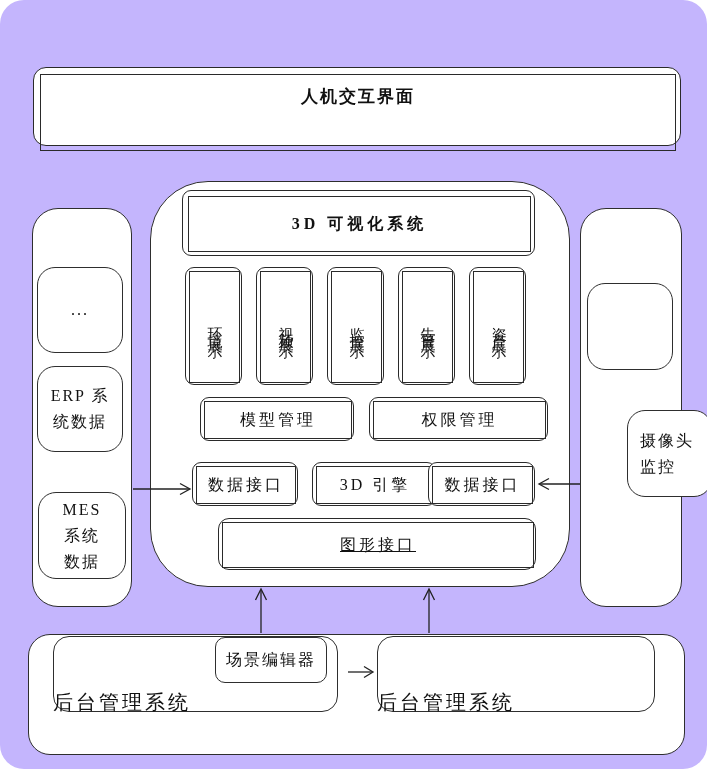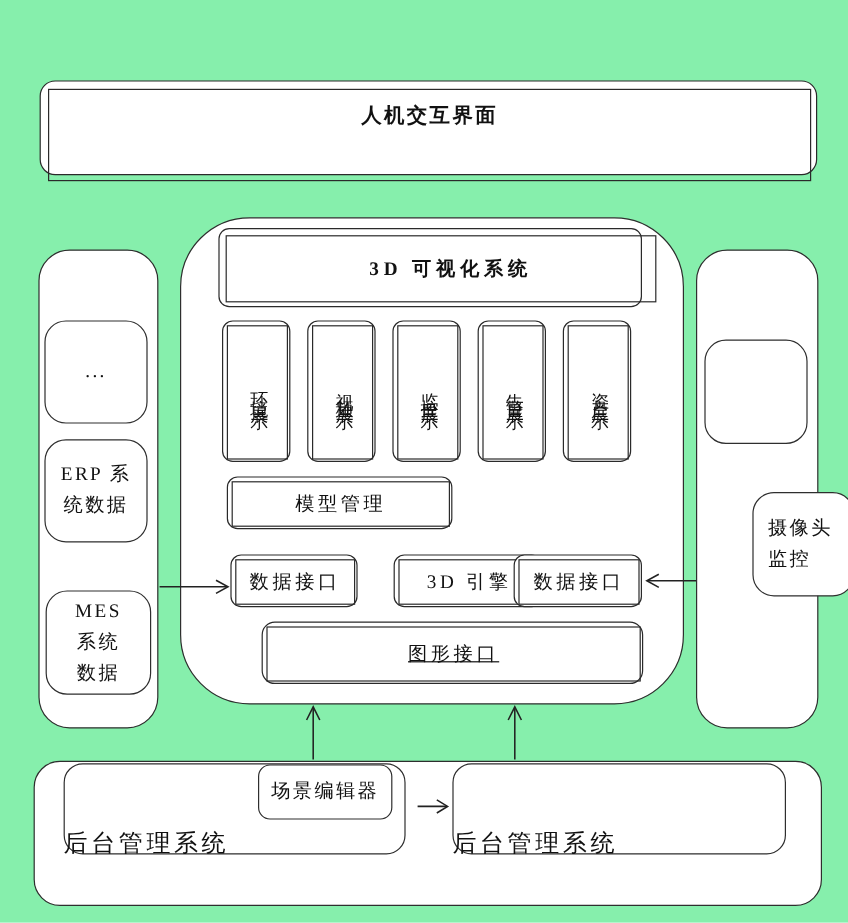--- a/index.html
+++ b/index.html
@@ -1,19 +1,19 @@
 <!DOCTYPE html>
 <html><head>
 <meta charset="utf-8">
 <style>
   html,body { margin:0; padding:0; background:#fff; }
   .canvas {
-    position:relative; width:707px; height:769px; background:#86efac;
+    position:relative; width:707px; height:769px; background:#c4b5fd;
     font-family:"Liberation Serif","DejaVu Serif",serif;
-    color:#111; overflow:hidden;
+    color:#111; overflow:hidden;border-radius:24px;
   }
   .abs { position:absolute; box-sizing:border-box; }
   
   .rrect { border:1.4px solid #2e2e2e; background:#fff; }
   
   .dbl { border:1.6px solid #2a2a2a; border-radius:9px; background:#fff; padding:3px; }
   .dbl .in {
     border:1px solid #2a2a2a; width:100%; height:100%;
     display:flex; align-items:center; justify-content:center;
     font-size:16px; letter-spacing:3px; white-space:nowrap;
@@ -35,47 +35,50 @@
 
 <div class="canvas">
 
   <div class="abs dbl" style="left:33px; top:67px; width:648px; height:79px; border-radius:13px; padding:6px;">
     <div class="in" style="align-items:flex-start; padding-top:10px; font-weight:bold; font-size:17px; letter-spacing:2px;">人机交互界面</div>
   </div>
 
   <div class="abs rrect" style="left:150px; top:181px; width:420px; height:406px; border-radius:58px;"></div>
 
   <div class="abs dbl" style="left:182px; top:190px; width:353px; height:66px; padding:5px;">
-    <div class="in" style="font-weight:bold; letter-spacing:4px;padding-left:16px;">3D 可视化系统</div>
+    <div class="in" style="font-weight:bold; letter-spacing:4px;">3D 可视化系统</div>
   </div>
 
   <div class="abs dbl vcell" style="left:185px; top:267px; width:57px; height:118px;">
     <div class="in">环境展示</div>
   </div>
   <div class="abs dbl vcell" style="left:256px; top:267px; width:57px; height:118px;">
     <div class="in">视频展示</div>
   </div>
   <div class="abs dbl vcell" style="left:327px; top:267px; width:57px; height:118px;">
     <div class="in">监控展示</div>
   </div>
   <div class="abs dbl vcell" style="left:398px; top:267px; width:57px; height:118px;">
     <div class="in">告警展示</div>
   </div>
   <div class="abs dbl vcell" style="left:469px; top:267px; width:57px; height:118px;">
     <div class="in">资产展示</div>
   </div>
 
-  <div class="abs dbl" style="left:189px; top:397px; width:188px; height:44px;font-family:Liberation Mono, monospace;">
+  <div class="abs dbl" style="left:200px; top:397px; width:154px; height:44px;font-family:Liberation Mono, monospace;">
     <div class="in">模型管理</div>
+  </div>
+  <div class="abs dbl" style="left:369px; top:397px; width:179px; height:44px;">
+    <div class="in">权限管理</div>
   </div>
 
   <div class="abs dbl" style="left:192px; top:462px; width:106px; height:44px;">
     <div class="in">数据接口</div>
   </div>
-  <div class="abs dbl" style="left:312px; top:462px; width:124px; height:44px;margin-left:16px;">
+  <div class="abs dbl" style="left:312px; top:462px; width:124px; height:44px;">
     <div class="in">3D 引擎</div>
   </div>
   <div class="abs dbl" style="left:428px; top:462px; width:107px; height:44px;">
     <div class="in">数据接口</div>
   </div>
 
   <div class="abs dbl" style="left:218px; top:518px; width:318px; height:52px; border-radius:11px;text-decoration:underline;">
     <div class="in">图形接口</div>
   </div>
 

